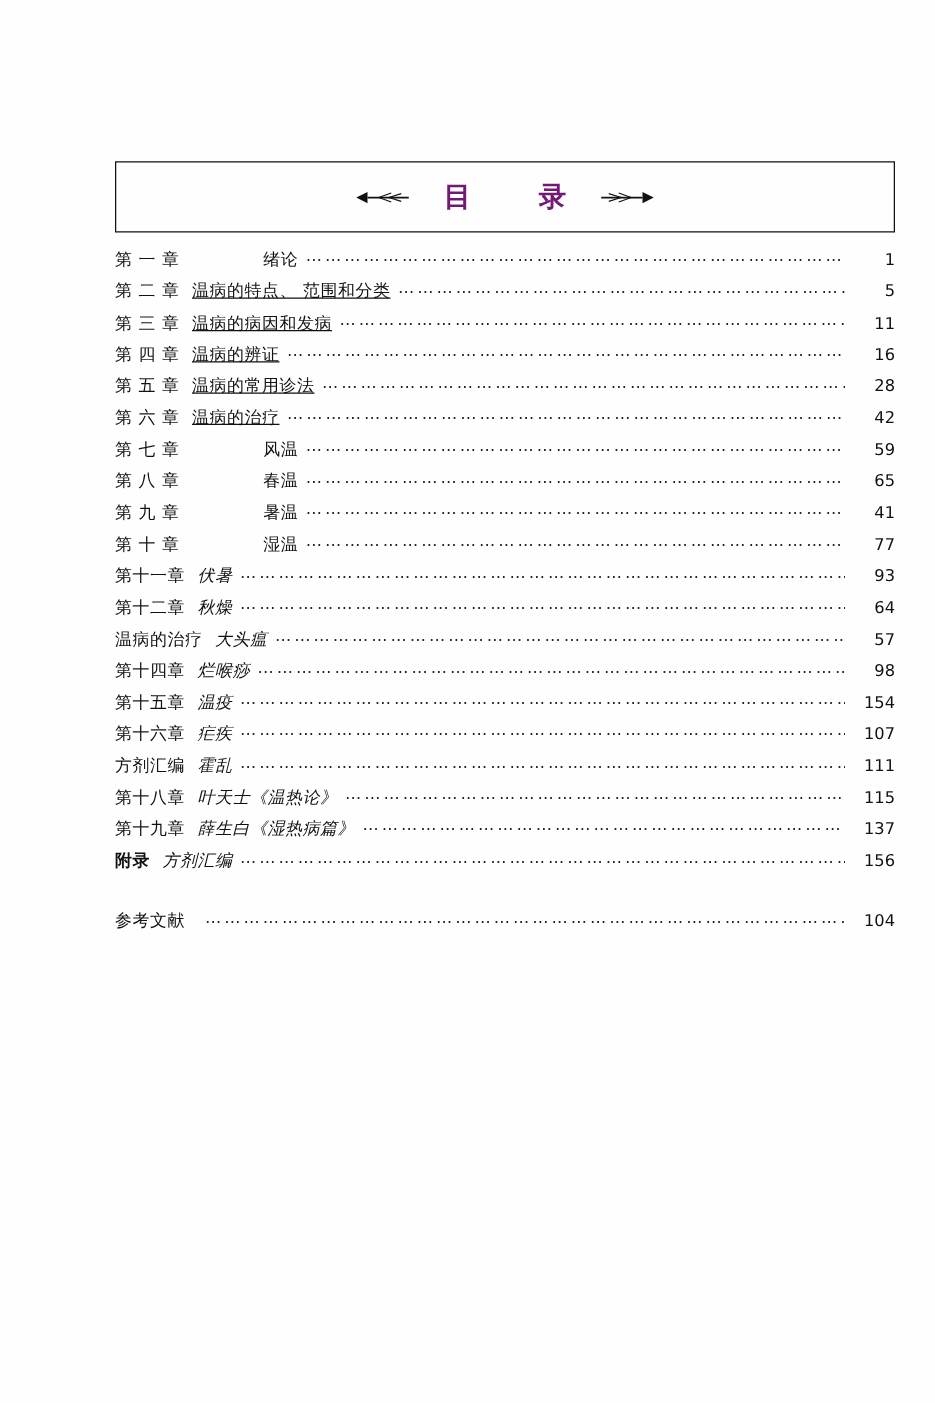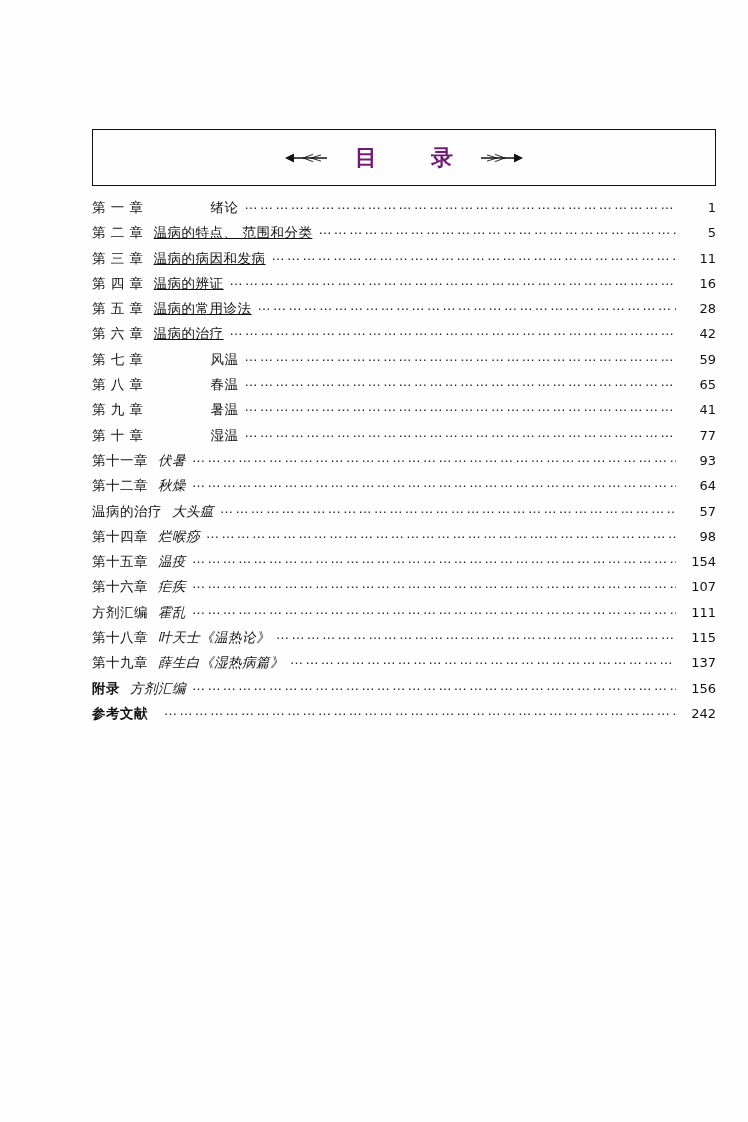--- a/index.html
+++ b/index.html
@@ -102,21 +102,21 @@
     width: 34px;
     text-align: right;
     font-size: 13px;
     letter-spacing: 0;
     font-family: "DejaVu Sans", "Liberation Sans", sans-serif;
   }
   .row-appendix .chap,
   .row-ref .chap {
     font-weight: bold;
   }
-  .row-ref .chap { font-weight: bold; }
+  .row-ref .chap { font-weight: normal; margin-top: 23px; }
 
   
   .ti-1 { margin-left: 24px; padding-left: 43px; }
   .ti-2 { margin-left: 10px; text-decoration: underline; }
   .ti-3 { margin-left: 10px; font-style: italic; }
 </style>
 </head>
 <body>
 
 <div class="page">
@@ -280,17 +280,17 @@
       <span class="chap">附录</span>
       <span class="title-col ti-3">方剂汇编</span>
       <span class="leader">…………………………………………………………………………………………………………</span>
       <span class="pageno">156</span>
     </div>
 
     <div class="toc-row row-ref">
       <span class="chap">参考文献</span>
       <span class="title-col ti-3"></span>
       <span class="leader">…………………………………………………………………………………………………………</span>
-      <span class="pageno">242</span>
+      <span class="pageno">104</span>
     </div>
 
   </div>
 </div>
 
 </body></html>

